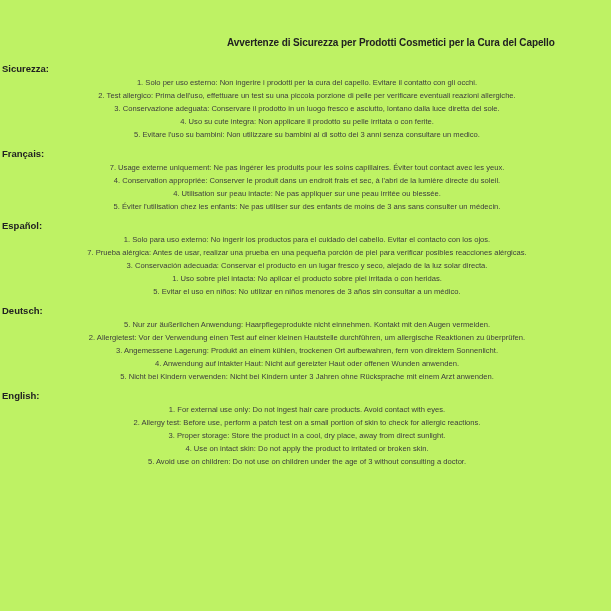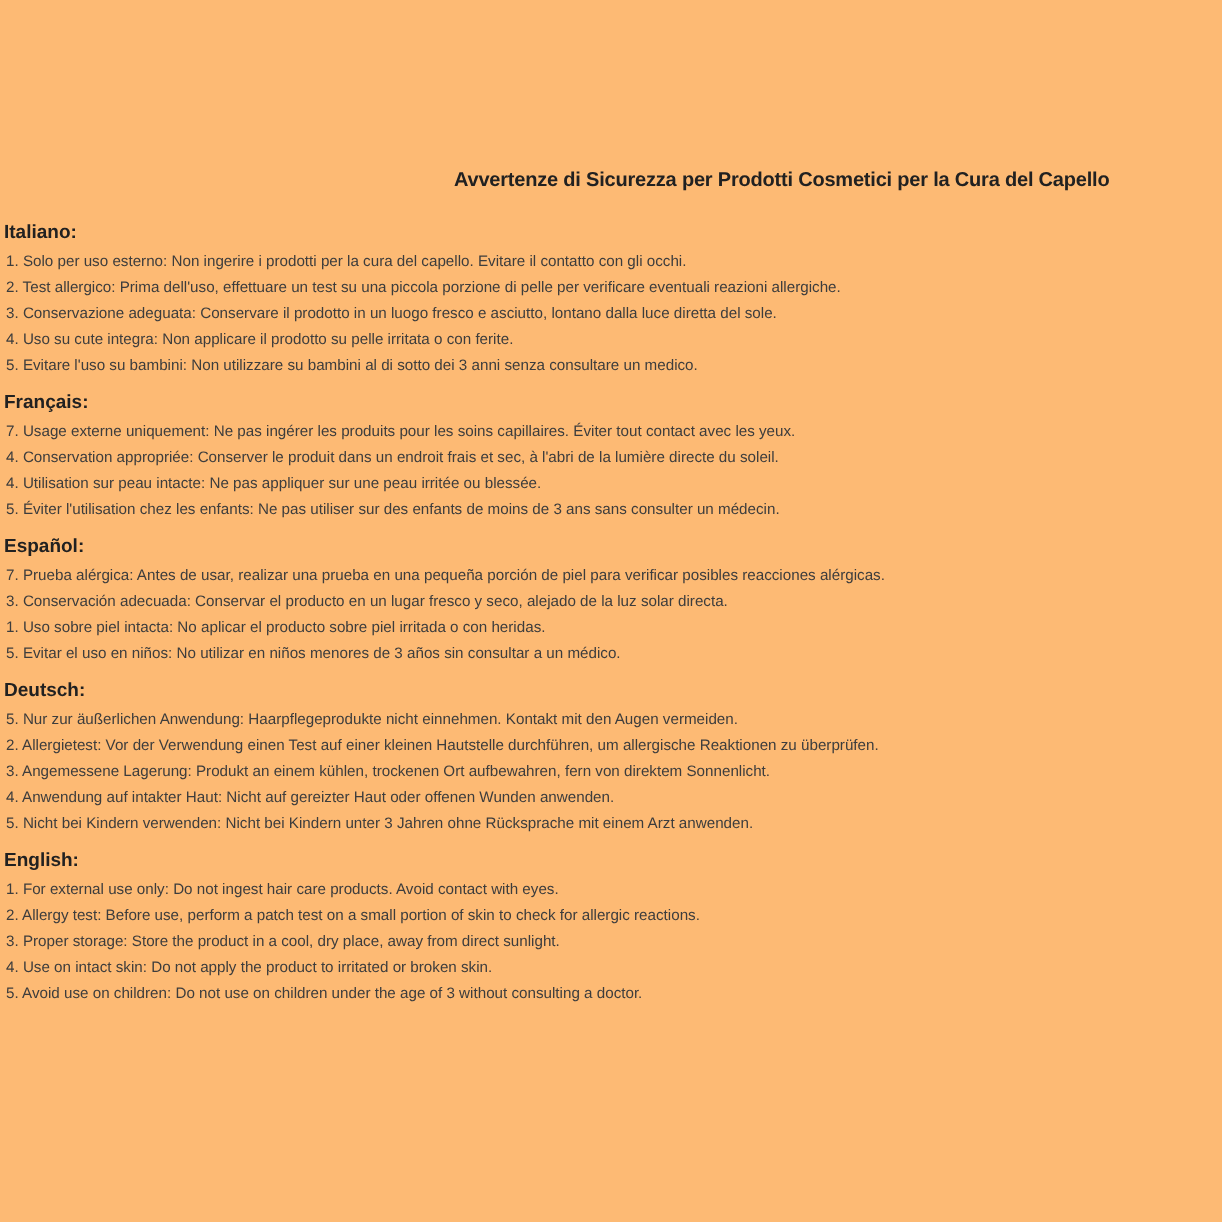--- a/index.html
+++ b/index.html
@@ -12,22 +12,22 @@
     height: 611px;
     overflow: hidden;
     font-family: "Liberation Sans", sans-serif;
     -webkit-font-smoothing: antialiased;
   }
   .page {
     position: relative;
     width: 611px;
     height: 611px;
     box-sizing: border-box;
-    padding: 84px 0 0 2px;
-    background: #fdba74;
+    padding: 36px 0 0 2px;
+    background: #bef264;
     overflow: hidden;
   }
   .doc-title {
     margin: 0 0 13px 225px;
     font-size: 10px;
     font-weight: bold;
     letter-spacing: -0.1px;
     color: #212121;
     white-space: nowrap;
     line-height: 14px;
@@ -42,48 +42,50 @@
     color: #212121;
     line-height: 11px;
   }
   .warning-item {
     margin: 0 0 5px 0;
     padding-left: 1px;
     font-size: 7.6px;
     line-height: 8px;
     color: #3d3d3d;
     white-space: nowrap;
+    text-align: center;
   }
 </style>
 </head>
 <body>
 
 <div class="page">
 
   <h1 class="doc-title">Avvertenze di Sicurezza per Prodotti Cosmetici per la Cura del Capello</h1>
 
   <section class="lang-section">
-    <h2 class="lang-heading">Italiano:</h2>
+    <h2 class="lang-heading">Sicurezza:</h2>
     <p class="warning-item">1. Solo per uso esterno: Non ingerire i prodotti per la cura del capello. Evitare il contatto con gli occhi.</p>
     <p class="warning-item">2. Test allergico: Prima dell'uso, effettuare un test su una piccola porzione di pelle per verificare eventuali reazioni allergiche.</p>
     <p class="warning-item">3. Conservazione adeguata: Conservare il prodotto in un luogo fresco e asciutto, lontano dalla luce diretta del sole.</p>
     <p class="warning-item">4. Uso su cute integra: Non applicare il prodotto su pelle irritata o con ferite.</p>
     <p class="warning-item">5. Evitare l'uso su bambini: Non utilizzare su bambini al di sotto dei 3 anni senza consultare un medico.</p>
   </section>
 
   <section class="lang-section">
     <h2 class="lang-heading">Français:</h2>
     <p class="warning-item">7. Usage externe uniquement: Ne pas ingérer les produits pour les soins capillaires. Éviter tout contact avec les yeux.</p>
     <p class="warning-item">4. Conservation appropriée: Conserver le produit dans un endroit frais et sec, à l'abri de la lumière directe du soleil.</p>
     <p class="warning-item">4. Utilisation sur peau intacte: Ne pas appliquer sur une peau irritée ou blessée.</p>
     <p class="warning-item">5. Éviter l'utilisation chez les enfants: Ne pas utiliser sur des enfants de moins de 3 ans sans consulter un médecin.</p>
   </section>
 
   <section class="lang-section">
     <h2 class="lang-heading">Español:</h2>
+    <p class="warning-item">1. Solo para uso externo: No ingerir los productos para el cuidado del cabello. Evitar el contacto con los ojos.</p>
     <p class="warning-item">7. Prueba alérgica: Antes de usar, realizar una prueba en una pequeña porción de piel para verificar posibles reacciones alérgicas.</p>
     <p class="warning-item">3. Conservación adecuada: Conservar el producto en un lugar fresco y seco, alejado de la luz solar directa.</p>
     <p class="warning-item">1. Uso sobre piel intacta: No aplicar el producto sobre piel irritada o con heridas.</p>
     <p class="warning-item">5. Evitar el uso en niños: No utilizar en niños menores de 3 años sin consultar a un médico.</p>
   </section>
 
   <section class="lang-section">
     <h2 class="lang-heading">Deutsch:</h2>
     <p class="warning-item">5. Nur zur äußerlichen Anwendung: Haarpflegeprodukte nicht einnehmen. Kontakt mit den Augen vermeiden.</p>
     <p class="warning-item">2. Allergietest: Vor der Verwendung einen Test auf einer kleinen Hautstelle durchführen, um allergische Reaktionen zu überprüfen.</p>

